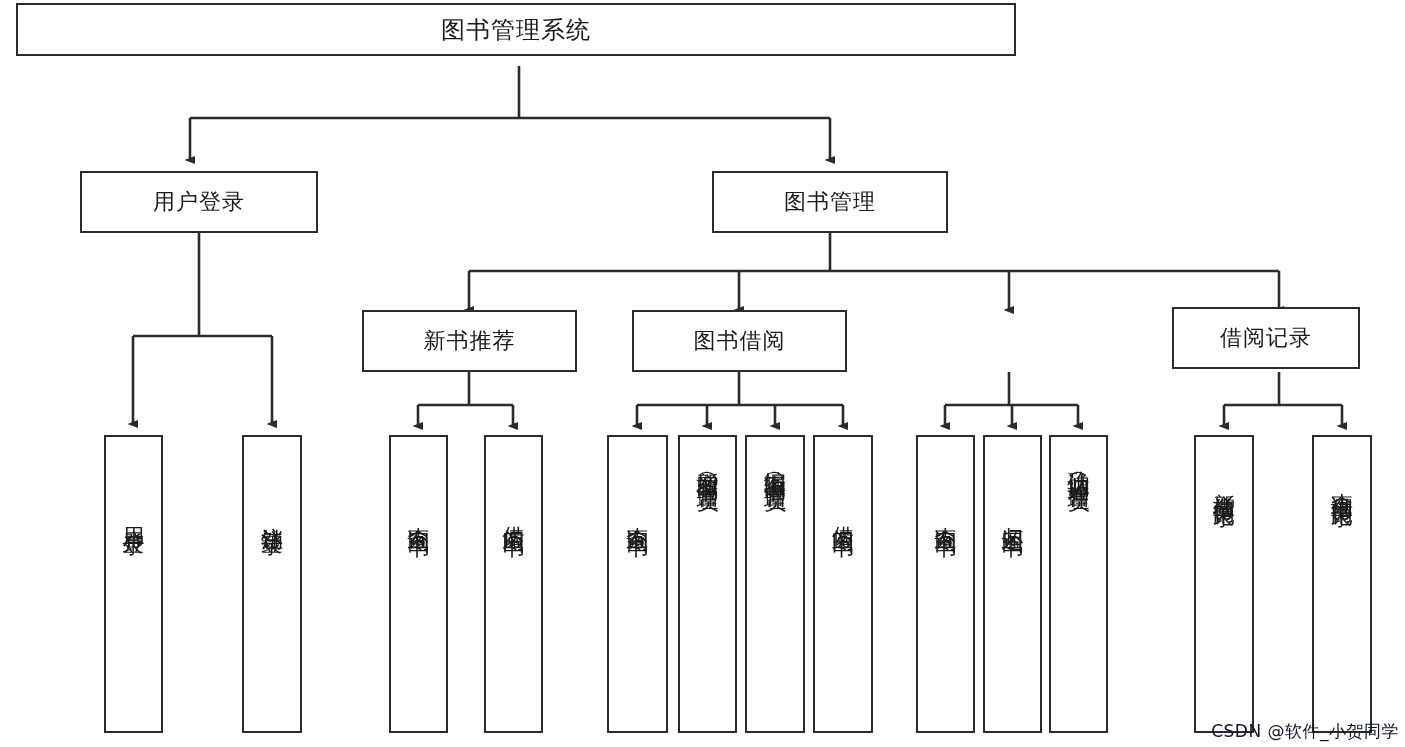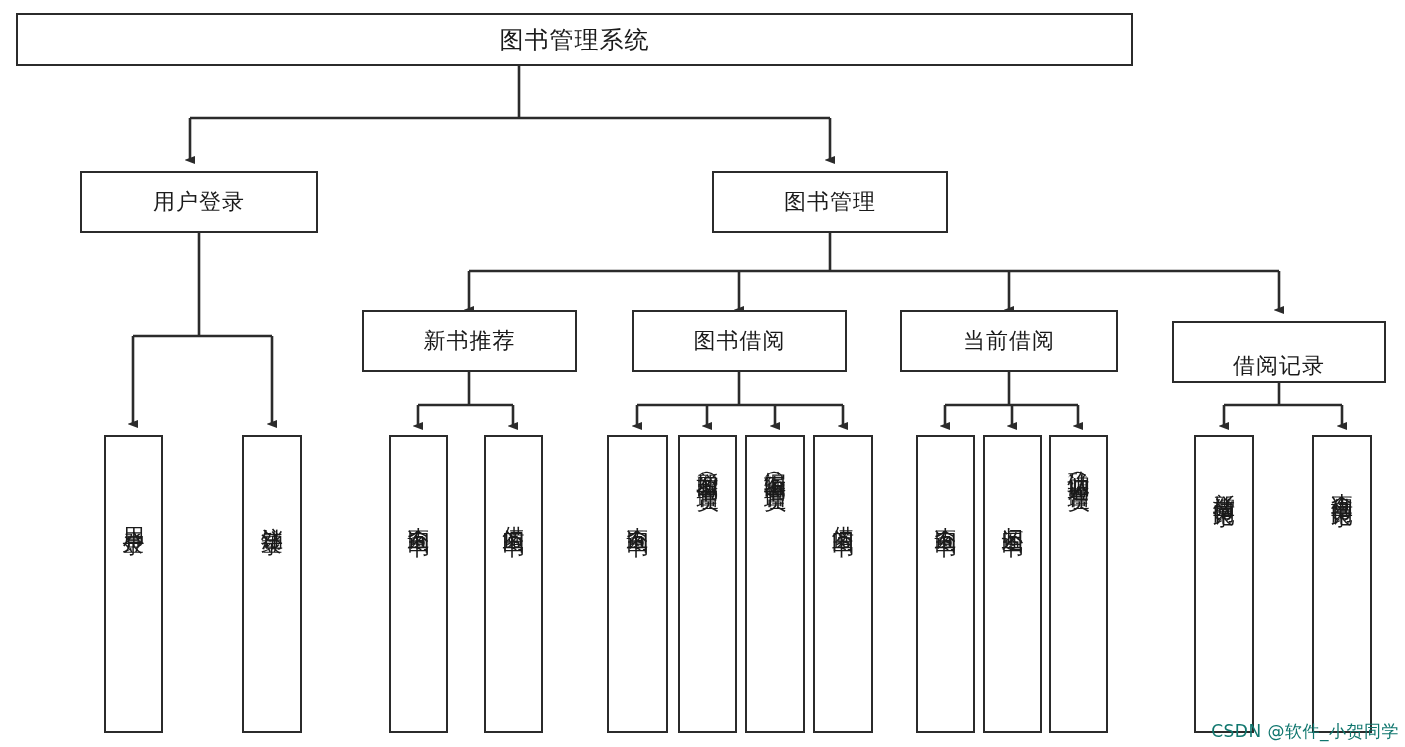--- a/index.html
+++ b/index.html
@@ -65,21 +65,21 @@
     margin-top: 24px;
   }
   .leaf-long .vtext {
     margin-top: 2px;
   }
   #watermark {
     position: absolute;
     right: 6px;
     bottom: 4px;
     font-size: 17px;
-    color: #0f766e;
+    color: #0f172a;
     z-index: 3;
     white-space: nowrap;
     letter-spacing: 0.5px;
   }
 </style>
 </head>
 <body>
 
 <div id="diagram-root">
 
@@ -126,41 +126,38 @@
       <path d="M1012,405 L1012,426" marker-end="url(#arrowhead)"></path>
       <path d="M1078,405 L1078,426" marker-end="url(#arrowhead)"></path>
 
       <path d="M1279,372 L1279,405"></path>
       <path d="M1224,405 L1342,405"></path>
       <path d="M1224,405 L1224,426" marker-end="url(#arrowhead)"></path>
       <path d="M1342,405 L1342,426" marker-end="url(#arrowhead)"></path>
     </g>
   </svg>
 
-  <div class="node node-root" style="left:16px; top:13px; width:1117px; height:53px;">
+  <div class="node node-root" style="left:16px; top:3px; width:1000px; height:53px;">
     <span>图书管理系统</span>
   </div>
 
   <div class="node node-branch" style="left:80px; top:171px; width:238px; height:62px;">
     <span>用户登录</span>
   </div>
   <div class="node node-branch" style="left:362px; top:310px; width:215px; height:62px;">
     <span>新书推荐</span>
   </div>
 
   <div class="node node-branch" style="left:712px; top:171px; width:236px; height:62px;">
     <span>图书管理</span>
   </div>
   <div class="node node-branch" style="left:632px; top:310px; width:215px; height:62px;text-align:center;">
     <span>图书借阅</span>
   </div>
-  <div class="node node-branch" style="left:900px; top:310px; width:218px; height:62px;">
-    <span>当前借阅</span>
-  </div>
-  <div class="node node-branch" style="left:1172px; top:321px; width:214px; height:62px;align-items:flex-end;">
+  <div class="node node-branch" style="left:1172px; top:307px; width:188px; height:62px;">
     <span>借阅记录</span>
   </div>
 
   <div class="node node-leaf leaf-short" style="left:104px; top:435px; width:59px; height:298px;">
     <span class="vtext">用户登录</span>
   </div>
   <div class="node node-leaf leaf-short" style="left:242px; top:435px; width:60px; height:298px;">
     <span class="vtext">注销登录</span>
   </div>
 

